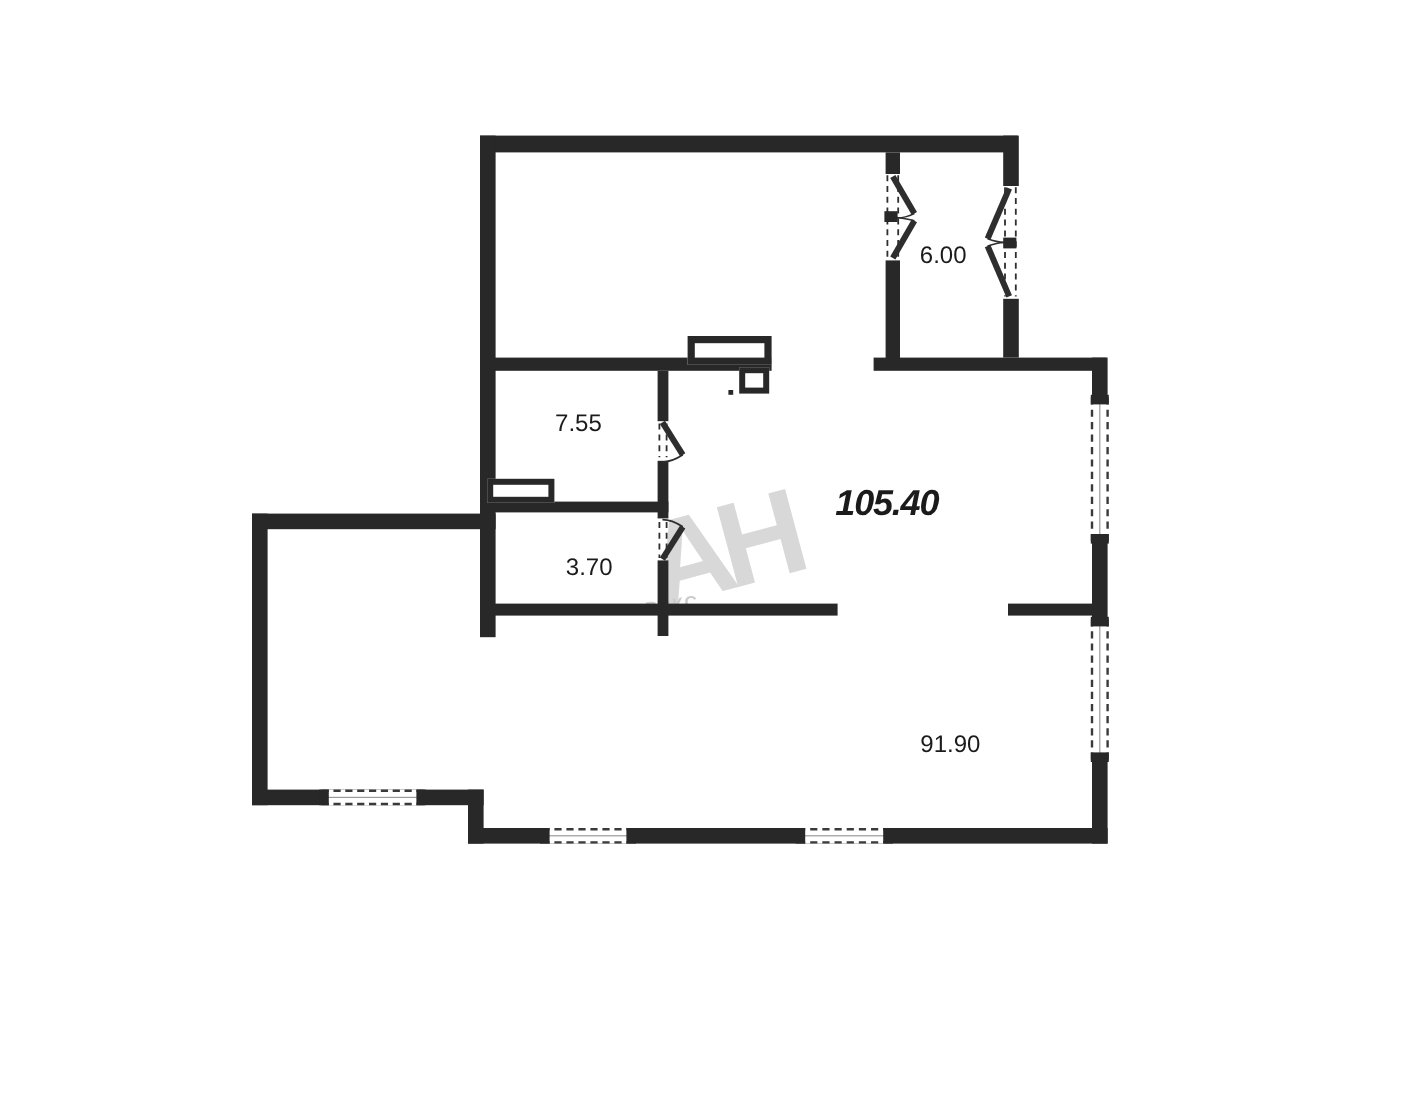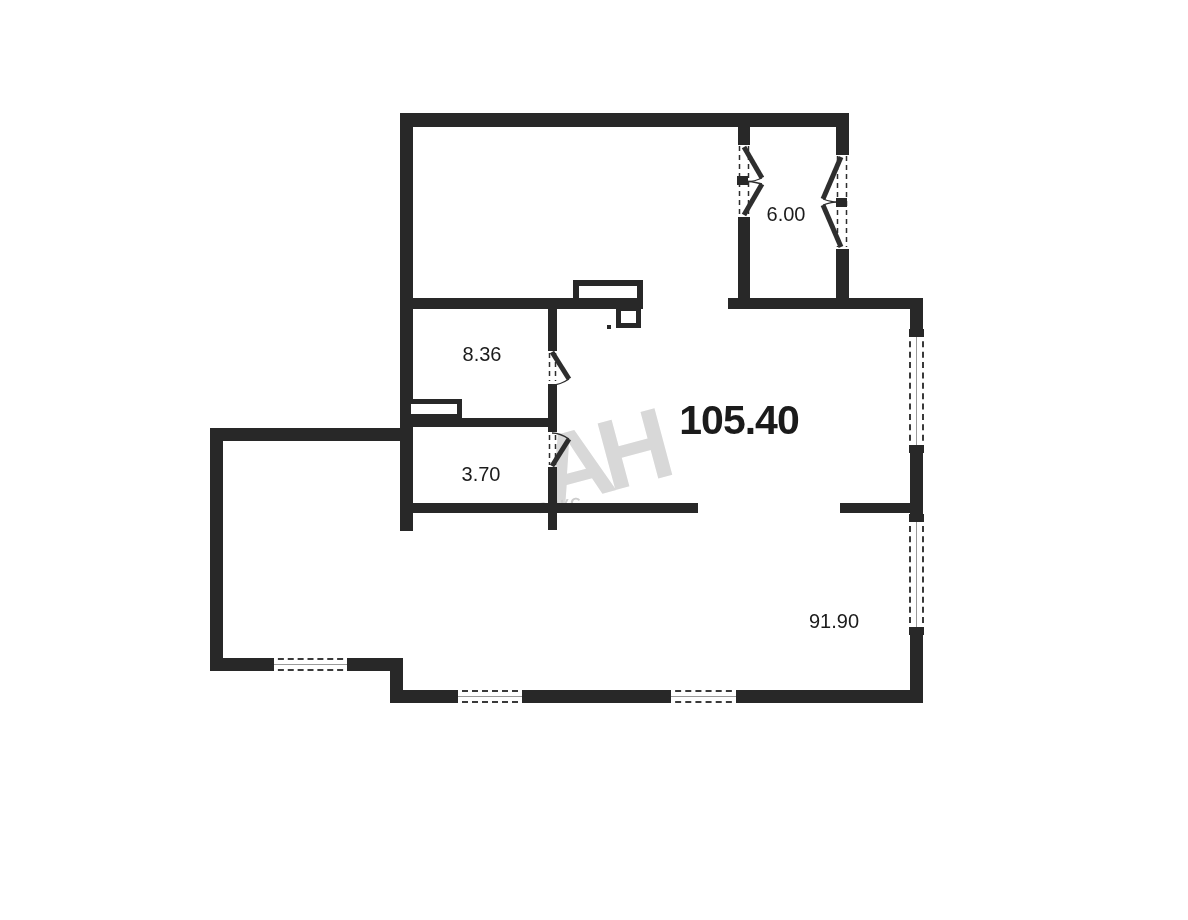--- a/index.html
+++ b/index.html
@@ -29,21 +29,21 @@
   .win .cap{position:absolute;background:#282828;}
   .win.v .cap{left:-2px;right:-2px;height:8px;}
   .win.v .cap.t{top:-2px}.win.v .cap.b{bottom:-2px}
   .win.h .cap{top:-2px;bottom:-2px;width:8px;}
   .win.h .cap.l{left:-2px}.win.h .cap.r{right:-2px}
   #doors{position:absolute;left:0;top:0;width:1188px;height:920px;z-index:4;pointer-events:none;}
   .room-label{
     position:absolute;transform:translate(-50%,-50%);z-index:5;color:#1b1b1b;
     font-size:20px;white-space:nowrap;
   }
-  .room-label.big{font-weight:bold;font-size:41px;letter-spacing:-1px;}
+  .room-label.big{font-weight:bold;font-size:30px;letter-spacing:-1px;font-style:italic;}
 </style>
 </head>
 <body>
 
 <div id="canvas">
 
   <div class="wm">АН</div>
   <div class="wm-sub">РИКС</div>
 
   <div class="w" style="left:400px;top:113px;width:448px;height:14px"></div>
@@ -124,18 +124,18 @@
       <line x1="846.5" y1="156" x2="846.5" y2="247" stroke-width="1.5" stroke-dasharray="5 4"></line>
       <line x1="841" y1="157" x2="823" y2="199" stroke-width="5"></line>
       <line x1="841" y1="247" x2="823" y2="205" stroke-width="5"></line>
       <path d="M823,199 Q834,203 842,202" stroke-width="1.3"></path>
       <path d="M823,205 Q834,201 842,202" stroke-width="1.3"></path>
       <rect x="836" y="198" width="11" height="9" fill="#282828" stroke="none"></rect>
     </g>
   </svg>
 
   <div class="room-label" style="left:786px;top:214px">6.00</div>
-  <div class="room-label" style="left:482px;top:354px">8.36</div>
+  <div class="room-label" style="left:482px;top:354px">7.55</div>
   <div class="room-label big" style="left:739px;top:420px">105.40</div>
-  <div class="room-label" style="left:481px;top:474px">3.70</div>
-  <div class="room-label" style="left:834px;top:621px">91.90</div>
+  <div class="room-label" style="left:491px;top:474px">3.70</div>
+  <div class="room-label" style="left:792px;top:621px">91.90</div>
 
 </div>
 
 </body></html>

